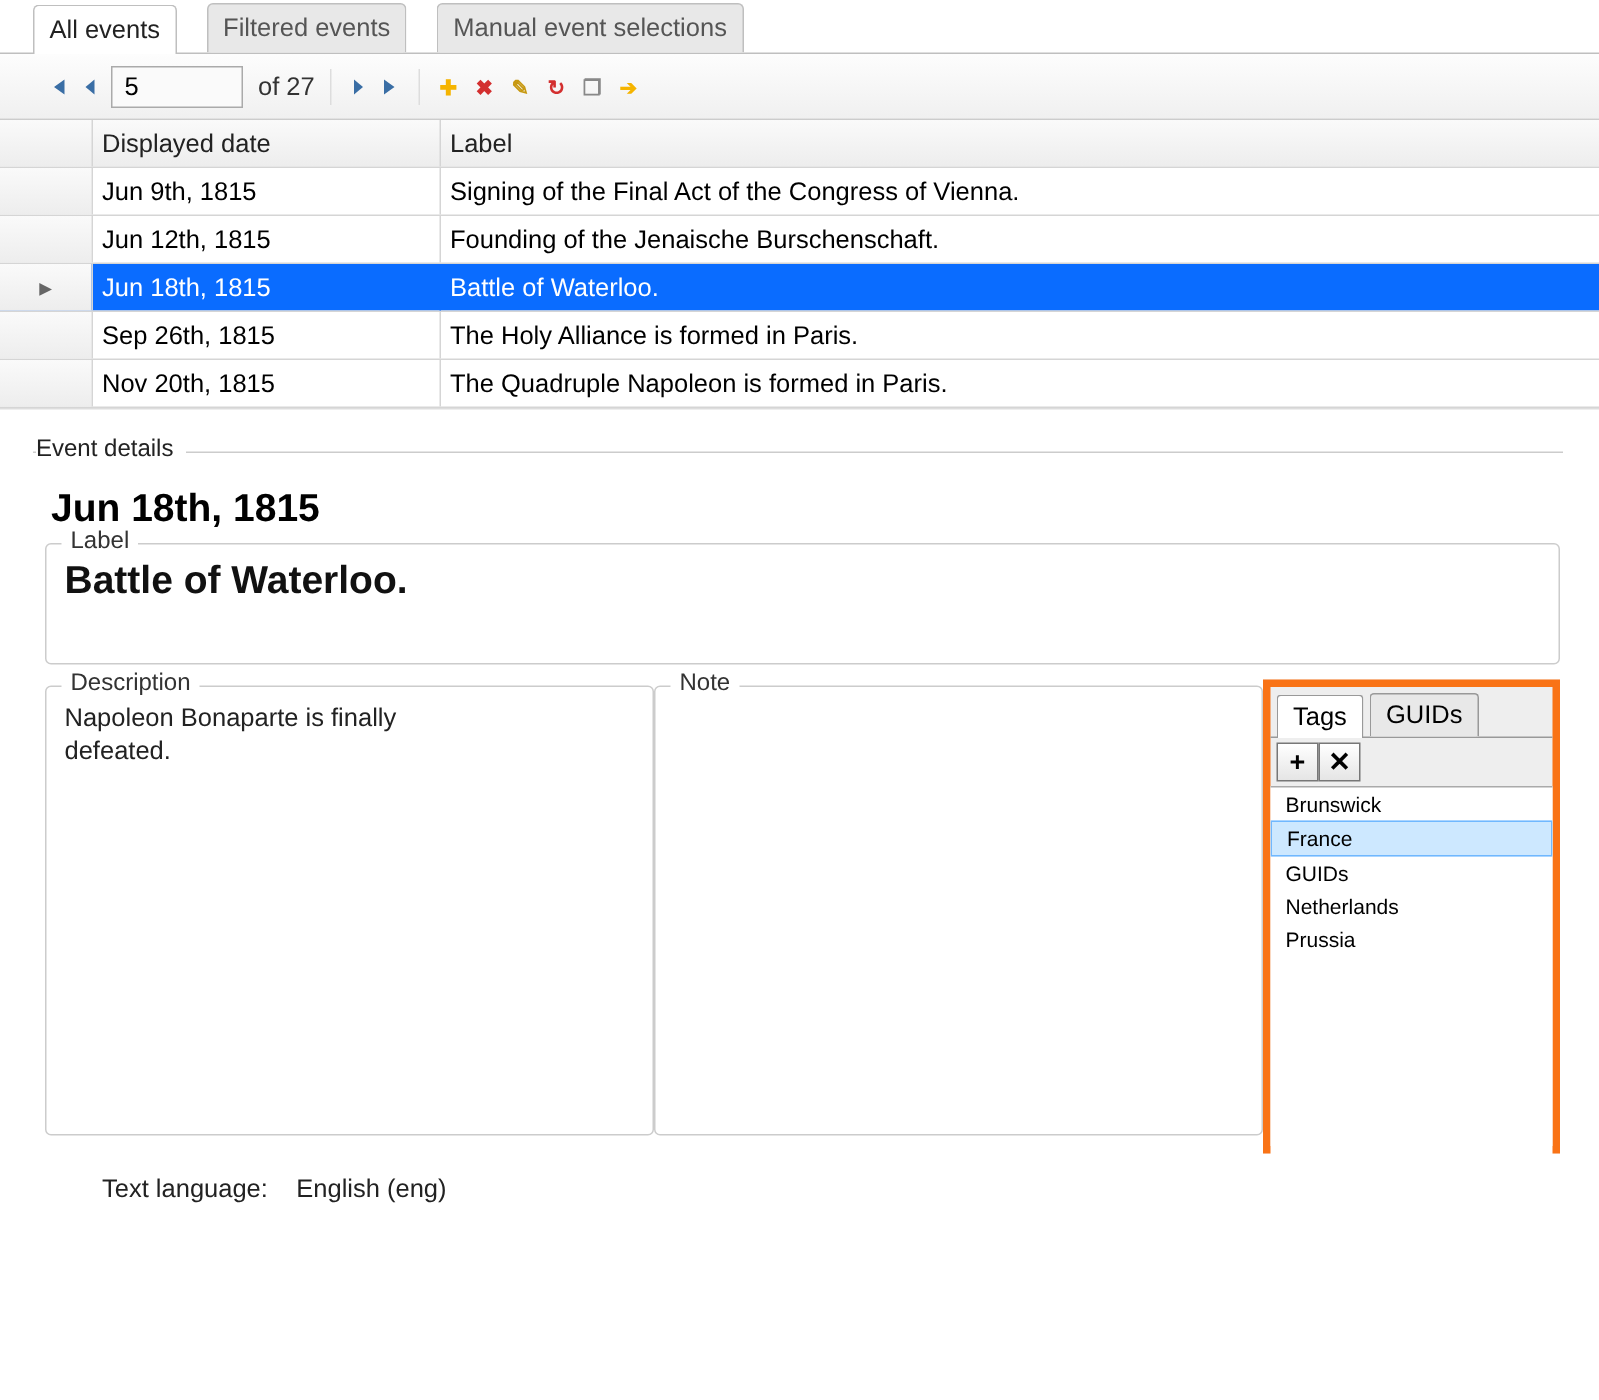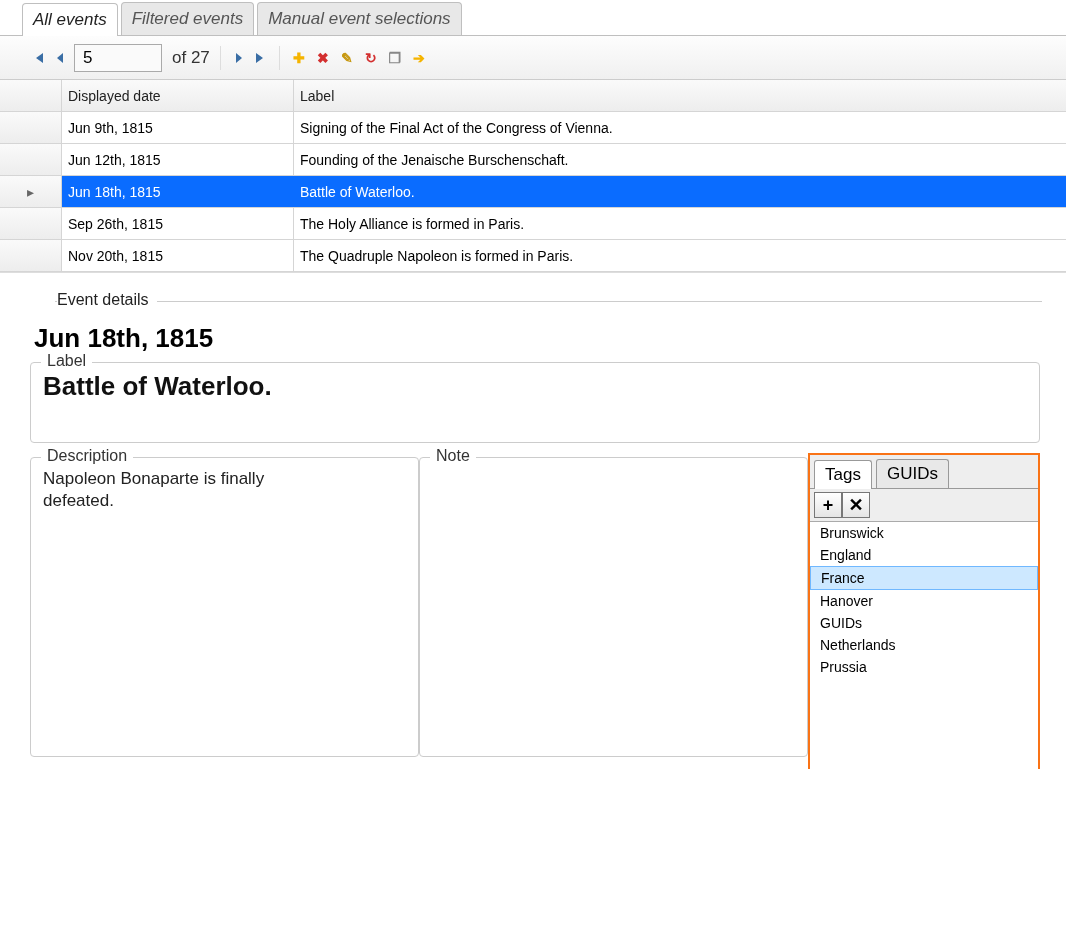--- a/index.html
+++ b/index.html
@@ -21,24 +21,23 @@
       height: 36px;
       align-items: flex-end;
     }
     .tab {
       background: #e8e8e8;
       border: 1px solid #bfbfbf;
       border-bottom: none;
       padding: 6px 10px;
       font-size: 17px;
       color: #555;
-      margin-right: 3px;
+      margin-right: 20px;
       border-radius: 4px 4px 0 0;
       cursor: pointer;
-      font-style: italic;
     }
     .tab.active {
       background: #fff;
       color: #222;
       position: relative;
       top: 1px;
     }
 
     
     .paging-bar {
@@ -85,21 +84,21 @@
       display:flex;
       align-items:center;
       justify-content:center;
       font-size: 14px;
       font-weight: bold;
     }
 
     
     .grid {
       border-bottom: 1px solid #ddd;
-      font-size: 14px;
+      font-size: 17px;
     }
     .grid-row {
       display: flex;
       border-bottom: 1px solid #d5d5d5;
       height: 32px;
       align-items: center;
     }
     .grid-header {
       background: linear-gradient(#fafafa, #ededed);
       font-weight: normal;
@@ -157,21 +156,20 @@
       color: #222;
       position: relative;
       background: #fff;
       display: inline-block;
       padding-right: 8px;
     }
     .section-line {
       position: relative;
       margin-top: 12px;
       padding-left: 2px;
-      margin-left: 33px;
     }
     .section-line::after {
       content: "";
       position: absolute;
       top: 10px;
       left: 0;
       right: 0;
       height: 1px;
       background: #ccc;
       z-index: -1;
@@ -211,22 +209,22 @@
     }
     .desc-text {
       font-size: 17px;
       color: #222;
       line-height: 1.3;
       max-width: 260px;
     }
 
     
     .tags-panel {
-      width: 232px;
-      border: 2px solid #f97316;
+      width: 198px;
+      border: 5px solid #f97316;
       background: #eee;
       height: 316px;
       margin-top: -4px;
     }
     .tags-tab-row {
       display: flex;
       padding: 4px 4px 0 4px;
       gap: 4px;
       border-bottom: 1px solid #999;
       align-items:flex-end;
@@ -384,23 +382,26 @@
       <div class="tags-tab-row">
         <div class="tags-tab active">Tags</div>
         <div class="tags-tab">GUIDs</div>
       </div>
       <div class="tags-toolbar">
         <div class="sq-btn">+</div>
         <div class="sq-btn">✕</div>
       </div>
       <div class="tags-list" id="tags-list">
           <div class="tag-item">Brunswick</div>
-          <div class="tag-item">England</div>
           <div class="tag-item selected">France</div>
-          <div class="tag-item">Hanover</div>
           <div class="tag-item">GUIDs</div>
           <div class="tag-item">Netherlands</div>
           <div class="tag-item">Prussia</div>
         </div>
     </div>
   </div>
 
+  <div class="lang-row">
+    <span>Text language:</span>
+    <span>&nbsp;&nbsp;</span>
+    <span>English (eng)</span>
+  </div>
 </div>
 
 </body></html>

